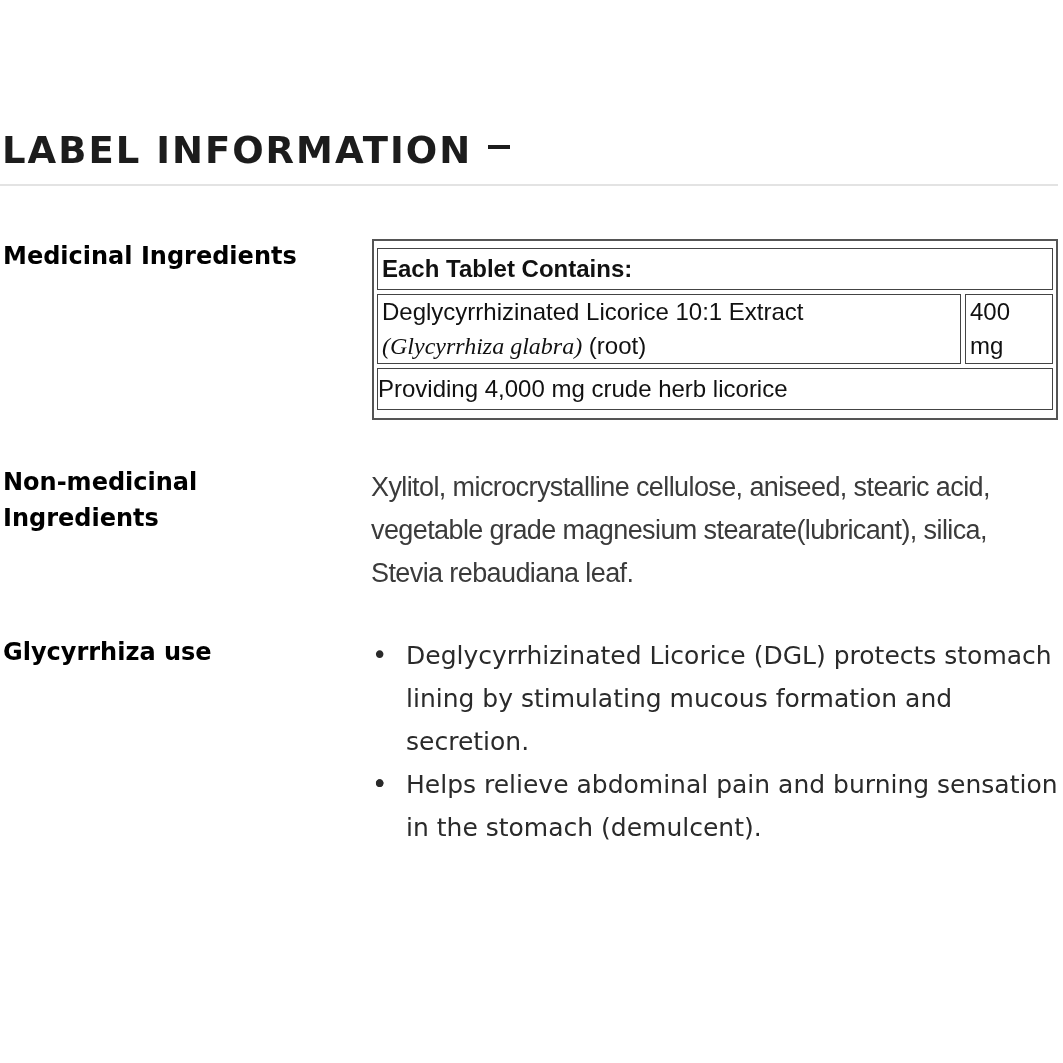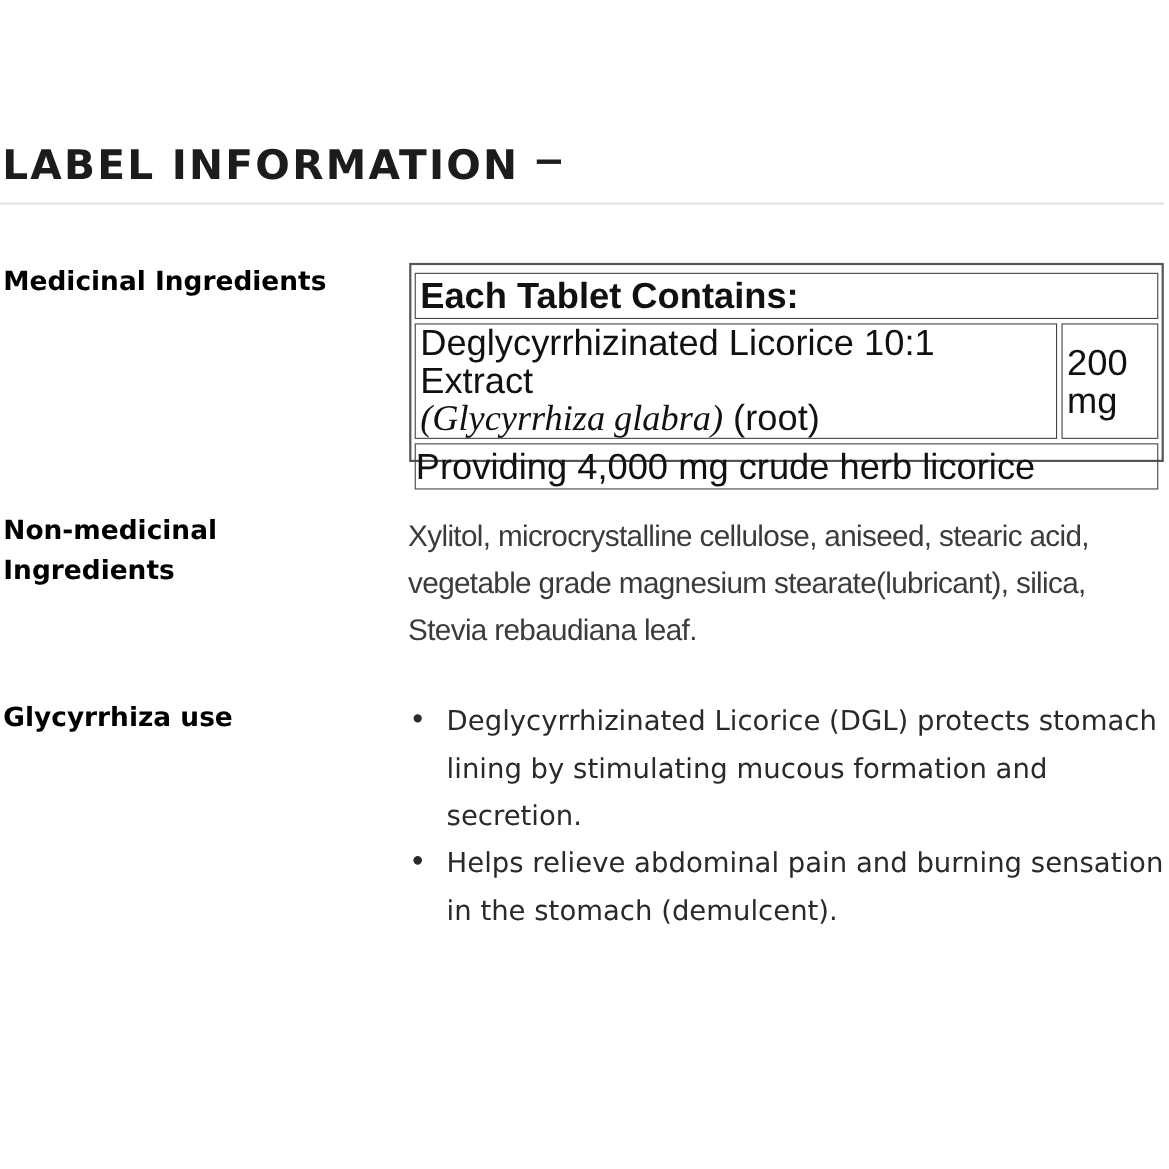--- a/index.html
+++ b/index.html
@@ -11,21 +11,21 @@
 
   .row-label { position: absolute; left: 3px; font-family: "DejaVu Sans", sans-serif; font-size: 24px; font-weight: 600; color: #000000; line-height: 36px; margin: 0; }
 
   .label-medicinal { top: 238px; }
   .label-nonmed { top: 464px; width: 260px; }
   .label-recommended { top: 634px; }
 
   
   .ing-table-wrap { position: absolute; left: 372px; top: 239px; width: 686px; height: 181px; border: 2px solid #555; box-sizing: border-box; padding: 3px; }
   .ing-table { width: 100%; border-collapse: separate; border-spacing: 0 4px; font-family: "Liberation Sans", sans-serif; color: #111; }
-  .cell { border: 1.5px solid #444; padding: 0 4px; font-size: 33px; line-height: 34px; }
+  .cell { border: 1.5px solid #444; padding: 0 4px; font-size: 24px; line-height: 34px; }
   .cell-head { font-weight: bold; height: 40px; }
   .italic { font-style: italic; font-family: Liberation Serif, serif; }
   .gap { width: 4px; padding: 0; border: none; }
   .cell-amount { width: 78px; }
   .cell-note { padding-left: 0; height: 40px; }
 
   .nonmed-text { position: absolute; left: 371px; top: 466px; width: 690px; font-family: "Liberation Sans", sans-serif; font-size: 27px; line-height: 43px; color: #3b3b3b; letter-spacing: -0.6px; margin: 0; }
 
   .rec-list { position: absolute; left: 372px; top: 634px; width: 690px; margin: 0; padding: 0; list-style: none; font-family: "DejaVu Sans", sans-serif; font-size: 25px; line-height: 43px; color: #2a2a2a; }
   .rec-list li { position: relative; padding-left: 34px; }
@@ -50,21 +50,21 @@
         <tr>
       <td class="cell cell-head" colspan="3">Each Tablet Contains:</td>
     </tr>
     <tr>
       <td class="cell">
         <span>Deglycyrrhizinated Licorice 10:1 Extract</span><br>
         <span class="italic">(Glycyrrhiza glabra)</span><span> (root)</span>
       </td>
       <td class="gap"></td>
       <td class="cell cell-amount">
-        <span>200</span><br>
+        <span>400</span><br>
         <span>mg</span>
       </td>
     </tr>
     <tr>
       <td class="cell cell-note" colspan="3">Providing 4,000 mg crude herb licorice</td>
     </tr>
   </tbody>
     </table>
 </div>
 

